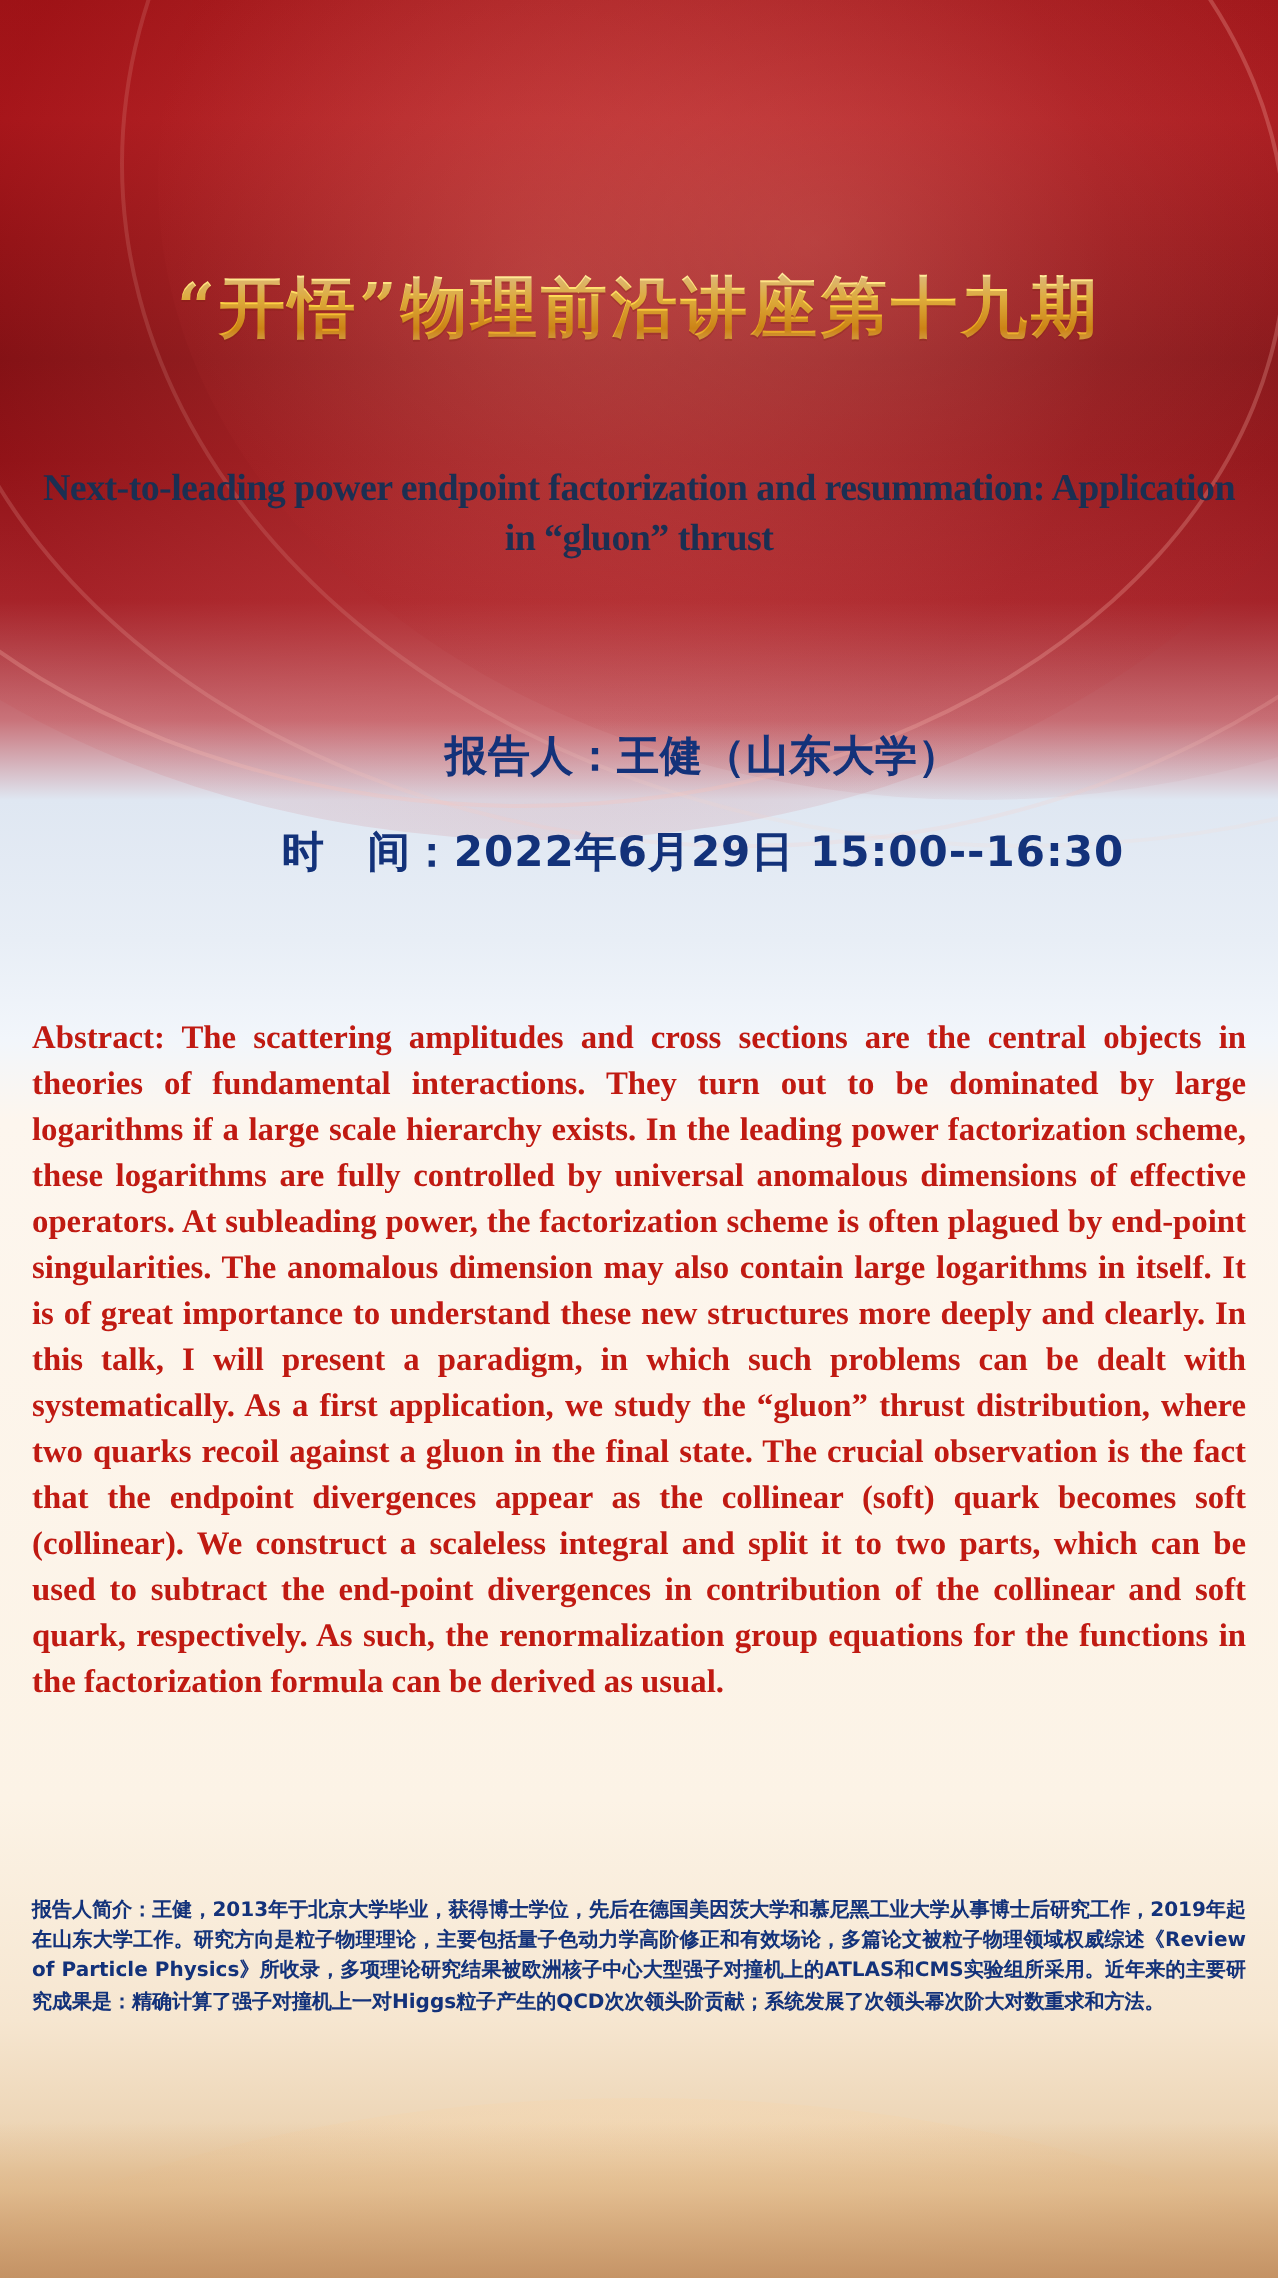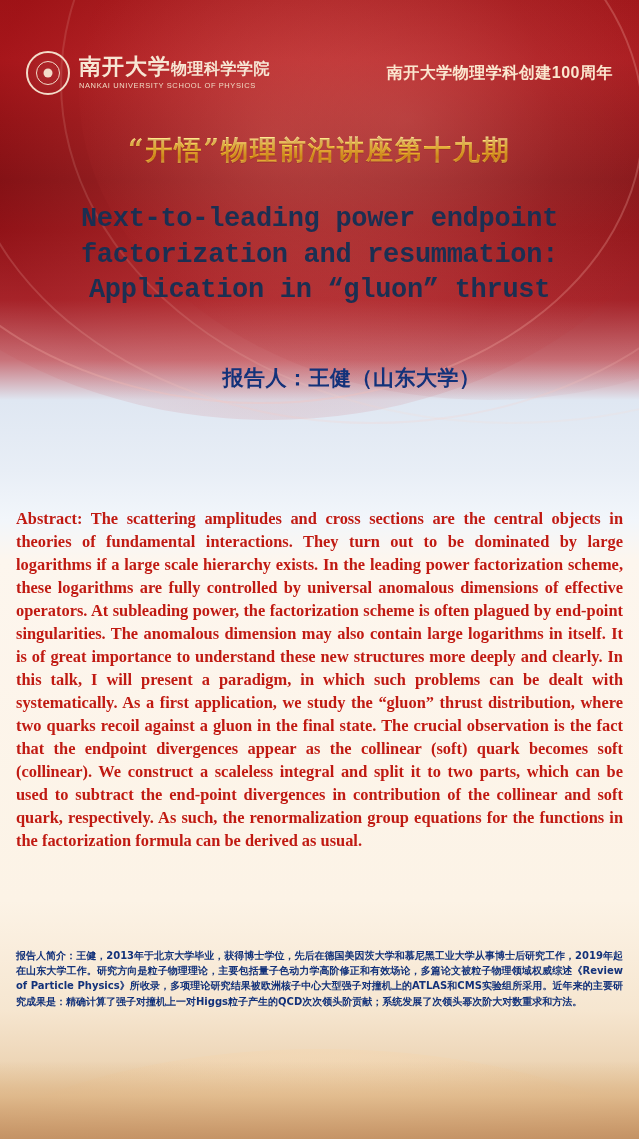--- a/index.html
+++ b/index.html
@@ -141,46 +141,46 @@
     letter-spacing: 0.5px;
     white-space: nowrap;
   }
 
   
   .series-title {
     position: absolute;
     top: 132px;
     width: 100%;
     text-align: center;
-    font-size: 27px;
+    font-size: 33px;
     font-weight: bold;
     letter-spacing: 2px;
     font-family: "DejaVu Serif", "Liberation Serif", serif;
     background: linear-gradient(to bottom, #fff4c0 0%, #ffd84a 40%, #e8a419 72%, #fbe58f 100%);
     -webkit-background-clip: text;
     background-clip: text;
     color: #f3c419;
     -webkit-text-fill-color: transparent;
     text-shadow: 0 1px 0 rgba(120,30,10,0.25);
     z-index: 5;
     white-space: nowrap;
   }
 
   
   .talk-title {
     position: absolute;
-    top: 202px;
+    top: 232px;
     left: 0;
     width: 100%;
     text-align: center;
     color: #1b2f52;
-    font-size: 27px;
+    font-size: 19px;
     line-height: 1.32;
     font-weight: bold;
-    font-family: Liberation Mono, monospace;
+    font-family: Liberation Serif, serif;
     letter-spacing: -0.3px;
     padding: 0 20px;
     box-sizing: border-box;
     z-index: 5;
   }
 
   
   .info {
     position: absolute;
     top: 364px;
@@ -257,39 +257,28 @@
 <body>
 
 <div class="poster">
 
   <div class="swoosh1"></div>
   <div class="swoosh2"></div>
   <div class="arc a1"></div>
   <div class="arc a2"></div>
   <div class="arc a3"></div>
 
-  <div class="header">
-    <div class="brand">
-      <div class="seal"></div>
-      <div class="brand-text">
-        <div class="brand-cn">
-          <span>南开大学</span><span class="school">物理科学学院</span>
-        </div>
-        <div class="brand-en">NANKAI UNIVERSITY SCHOOL OF PHYSICS</div>
-      </div>
-    </div>
-    <div class="anniversary">南开大学物理学科创建100周年</div>
-  </div>
 
   <div class="series-title">“开悟”物理前沿讲座第十九期</div>
 
   <div class="talk-title">Next-to-leading power endpoint factorization and resummation: Application in “gluon” thrust</div>
 
   <div class="info">
     <div class="info-line">报告人：王健（山东大学）</div>
+    <div class="info-line">时　间：2022年6月29日 15:00--16:30</div>
   </div>
 
   <div class="abstract">Abstract:  The scattering amplitudes and cross sections are the central objects in theories of fundamental interactions.  They turn out to be dominated by large logarithms if a large scale hierarchy exists.  In  the  leading  power  factorization  scheme,  these logarithms are fully controlled by universal anomalous dimensions of effective operators. At subleading power, the factorization scheme is often plagued by end-point singularities. The anomalous dimension may also contain large logarithms in itself. It is of great importance to understand these new structures more deeply and clearly. In this talk, I will present a paradigm, in which such problems can be dealt with systematically. As a first application, we study the “gluon” thrust distribution, where two quarks recoil against a gluon in the final state. The crucial observation is the fact that the endpoint divergences appear as the collinear (soft) quark becomes soft (collinear). We construct a scaleless integral and split it to two parts, which can be used to subtract the end-point divergences in contribution of the collinear and soft quark, respectively. As such, the renormalization group equations for the functions in the factorization formula can be derived as usual.</div>
 
   <div class="bio">报告人简介：王健，2013年于北京大学毕业，获得博士学位，先后在德国美因茨大学和慕尼黑工业大学从事博士后研究工作，2019年起在山东大学工作。研究方向是粒子物理理论，主要包括量子色动力学高阶修正和有效场论，多篇论文被粒子物理领域权威综述《Review of Particle Physics》所收录，多项理论研究结果被欧洲核子中心大型强子对撞机上的ATLAS和CMS实验组所采用。近年来的主要研究成果是：精确计算了强子对撞机上一对Higgs粒子产生的QCD次次领头阶贡献；系统发展了次领头幂次阶大对数重求和方法。</div>
 
   <div class="bottom-arc"></div>
   <div class="bottom-band"></div>
 </div>
 

